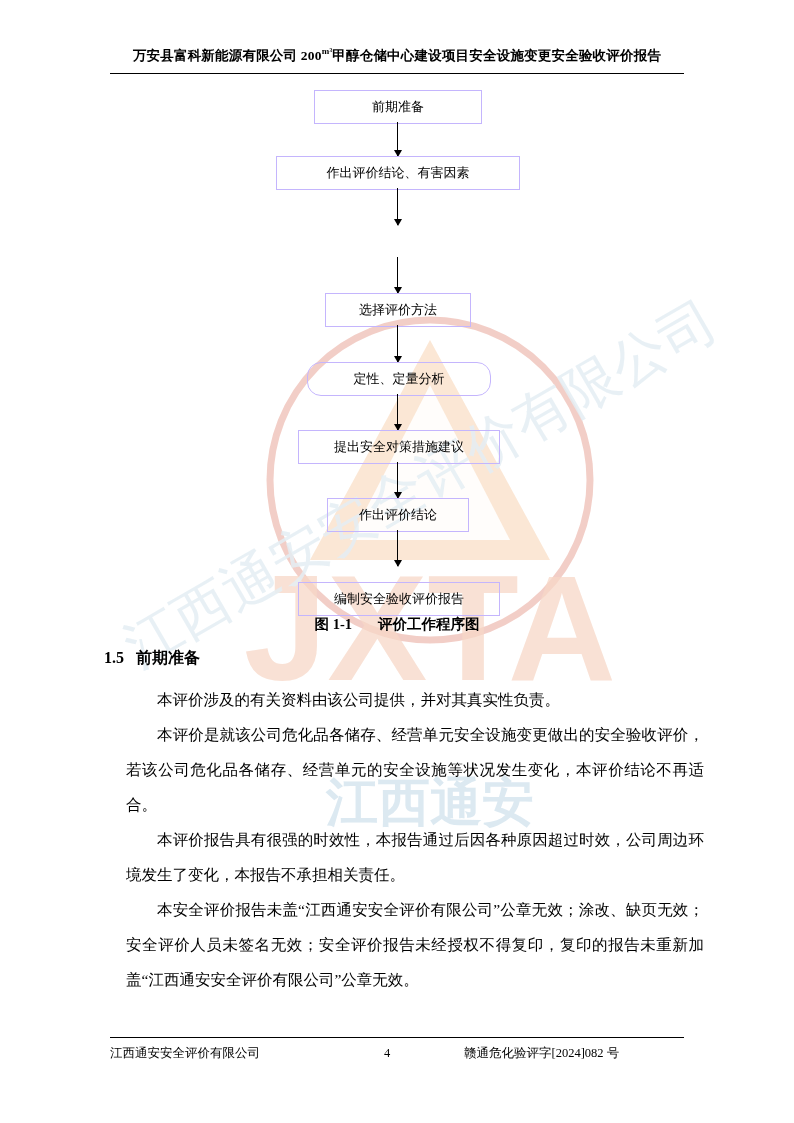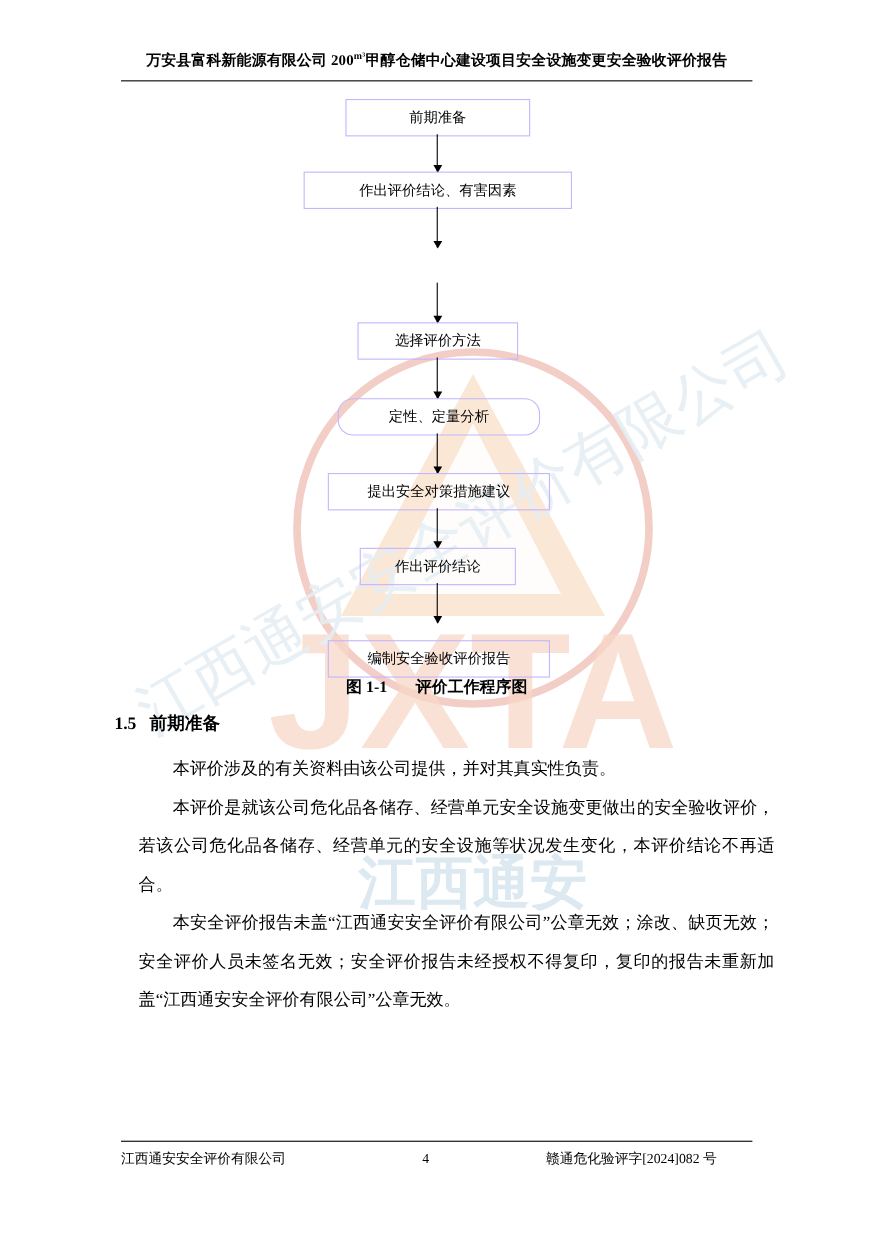--- a/index.html
+++ b/index.html
@@ -148,21 +148,21 @@
     left: 110px;
     width: 574px;
     font-size: 12.5px;
     display: flex;
     justify-content: space-between;
     align-items: center;
     z-index: 2;
   }
   .footer .center { flex: 1; text-align: center; }
   .footer .left { width: 200px; text-align: left; }
-  .footer .right { width: 220px; text-align: center; }
+  .footer .right { width: 220px; text-align: left; }
 </style>
 </head>
 <body>
 
 <div class="page">
 
   <svg class="watermark" viewBox="0 0 794 1123">
     <g opacity="0.55">
 
       <circle cx="430" cy="480" r="160" fill="none" stroke="#e8a79a" stroke-width="7"></circle>
@@ -211,20 +211,21 @@
     <span>图 1-1</span><span class="gap"></span><span>评价工作程序图</span>
   </div>
 
   <div class="section-title">
     <span class="num">1.5</span><span>前期准备</span>
   </div>
 
   <div class="body">
     <p>本评价涉及的有关资料由该公司提供，并对其真实性负责。</p>
     <p>本评价是就该公司危化品各储存、经营单元安全设施变更做出的安全验收评价，若该公司危化品各储存、经营单元的安全设施等状况发生变化，本评价结论不再适合。</p>
+    <p>本评价报告具有很强的时效性，本报告通过后因各种原因超过时效，公司周边环境发生了变化，本报告不承担相关责任。</p>
     <p>本安全评价报告未盖“江西通安安全评价有限公司”公章无效；涂改、缺页无效；安全评价人员未签名无效；安全评价报告未经授权不得复印，复印的报告未重新加盖“江西通安安全评价有限公司”公章无效。</p>
   </div>
 
   <div class="footer-rule"></div>
   <div class="footer">
     <span class="left">江西通安安全评价有限公司</span>
     <span class="center">4</span>
     <span class="right">赣通危化验评字[2024]082 号</span>
   </div>
 

